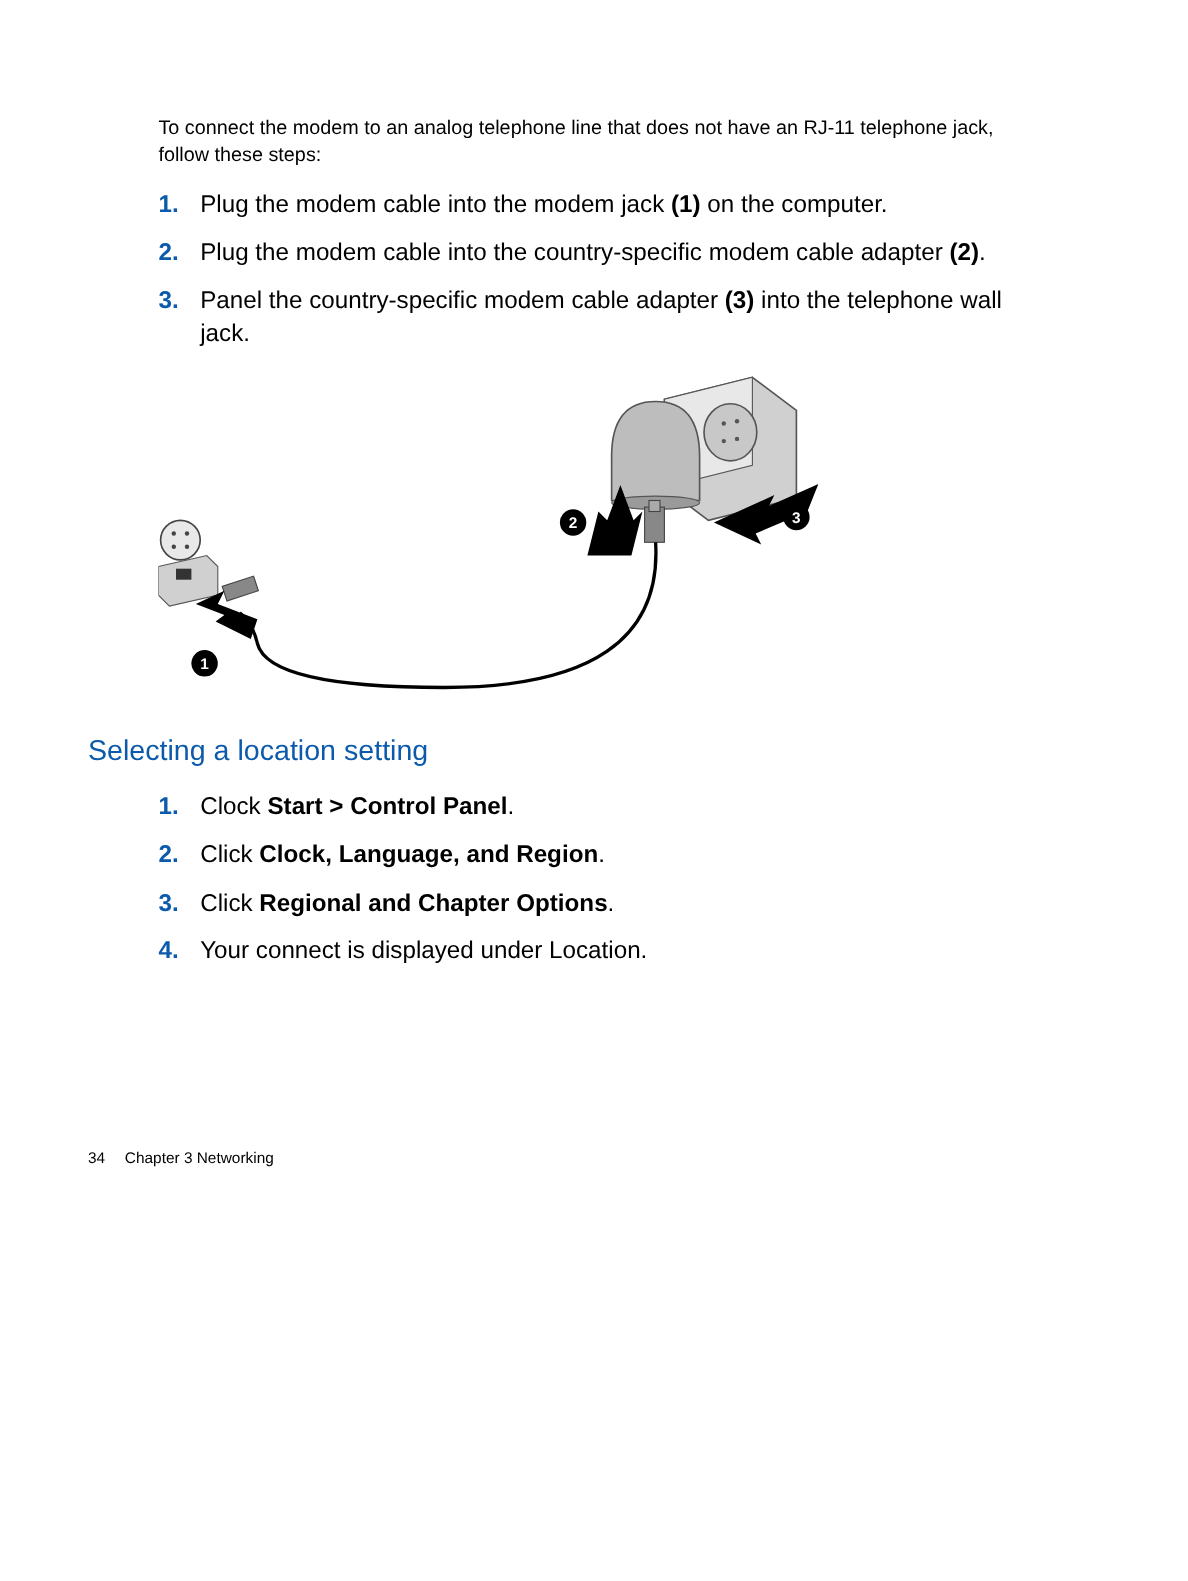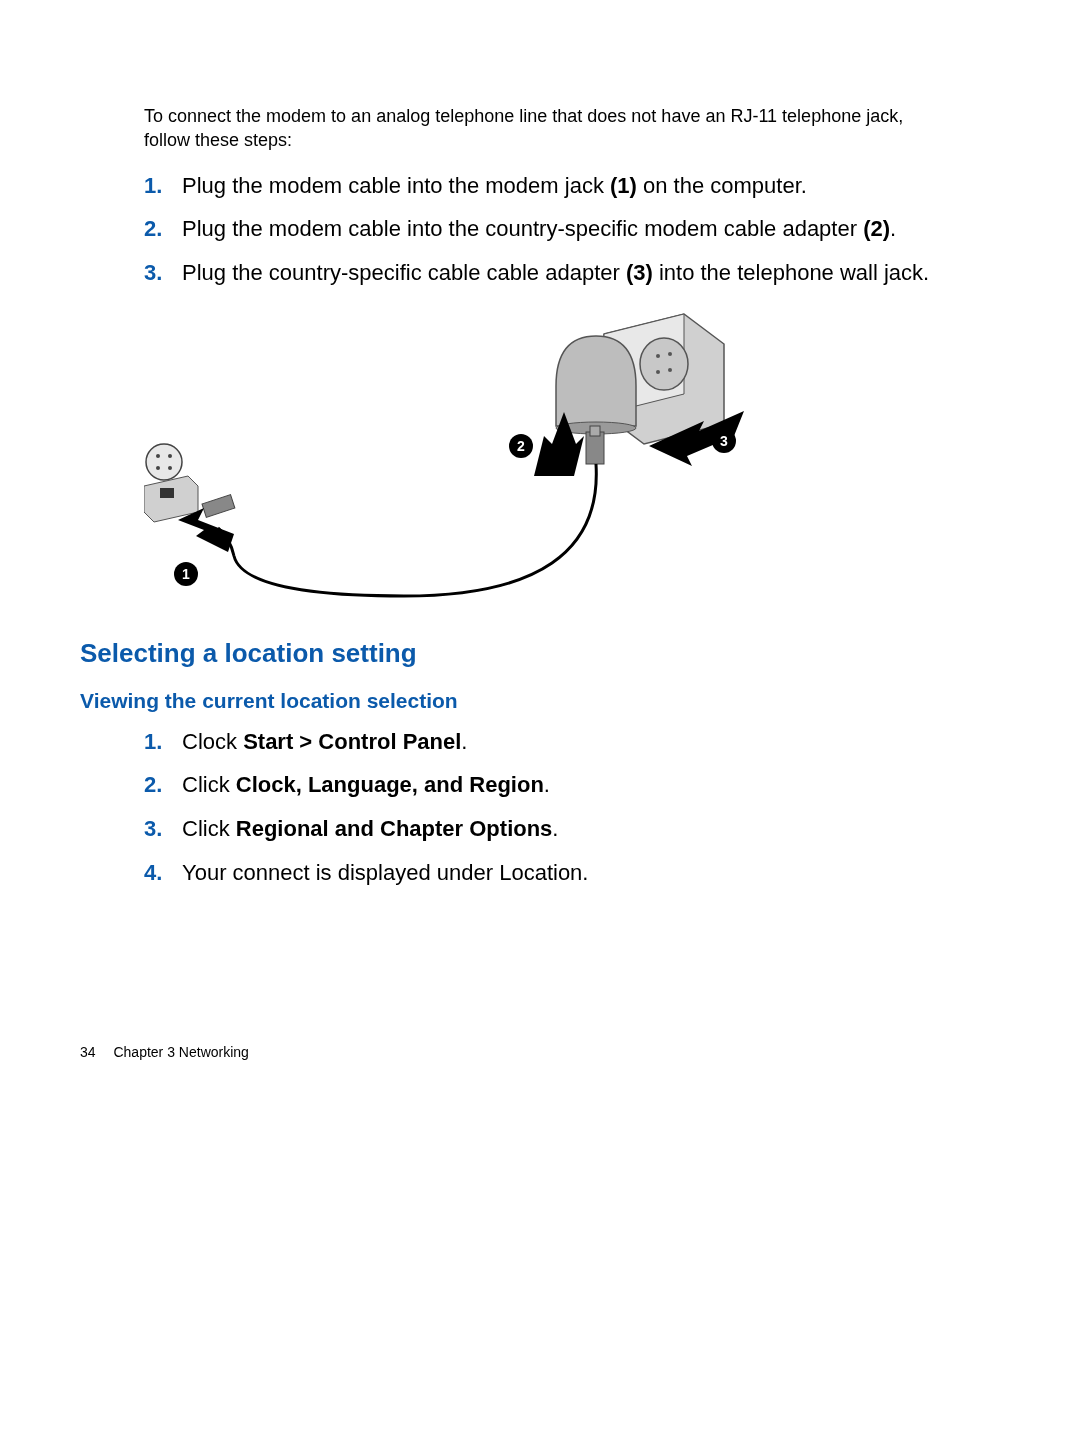--- a/index.html
+++ b/index.html
@@ -48,21 +48,21 @@
     color: #0b5aab;
   }
   .bold { font-weight: bold; }
   .figure {
     margin: 12px 0 28px 0;
     width: 600px;
     height: 304px;
   }
   .heading2 {
     font-size: 26px;
-    font-weight: bold;
+    font-weight: normal;
     color: #0b5aab;
     margin-left: 0;
     margin-bottom: 20px;
   }
   .heading3 {
     font-size: 21px;
     font-weight: bold;
     color: #0b5aab;
     margin-bottom: 14px;
   }
@@ -82,21 +82,21 @@
     <p class="intro">To connect the modem to an analog telephone line that does not have an RJ-11 telephone jack, follow these steps:</p>
 
     <ol class="steps">
       <li>
         <span>Plug the modem cable into the modem jack </span><span class="bold">(1)</span><span> on the computer.</span>
       </li>
       <li>
         <span>Plug the modem cable into the country-specific modem cable adapter </span><span class="bold">(2)</span><span>.</span>
       </li>
       <li>
-        <span>Plug the country-specific cable cable adapter </span><span class="bold">(3)</span><span> into the telephone wall jack.</span>
+        <span>Panel the country-specific modem cable adapter </span><span class="bold">(3)</span><span> into the telephone wall jack.</span>
       </li>
     </ol>
 
     <div class="figure">
       <svg viewBox="0 0 600 304" width="600" height="304">
 
         <g transform="translate(460,8)">
           <polygon points="0,20 80,0 120,30 120,110 40,130 0,100" fill="#d0d0d0" stroke="#555" stroke-width="1.5"></polygon>
           <polygon points="0,20 80,0 80,80 0,100" fill="#e8e8e8" stroke="#555" stroke-width="1"></polygon>
           <ellipse cx="60" cy="50" rx="24" ry="26" fill="#c8c8c8" stroke="#555" stroke-width="1.5"></ellipse>
@@ -141,21 +141,20 @@
         <polygon points="60,218 28,202 36,196 10,186 36,174 30,186 66,200" fill="#000" transform="translate(24,28)"></polygon>
 
         <circle cx="42" cy="268" r="12" fill="#000"></circle>
         <text x="42" y="273" text-anchor="middle" fill="#fff" font-size="14" font-weight="bold" font-family="Arial">1</text>
       </svg>
     </div>
   </div>
 
   <h2 class="heading2">Selecting a location setting</h2>
 
-  <h3 class="heading3">Viewing the current location selection</h3>
 
   <div class="content-wrap">
 
     <ol class="steps">
       <li>
         <span>Clock </span><span class="bold">Start &gt; Control Panel</span><span>.</span>
       </li>
       <li>
         <span>Click </span><span class="bold">Clock, Language, and Region</span><span>.</span>
       </li>

